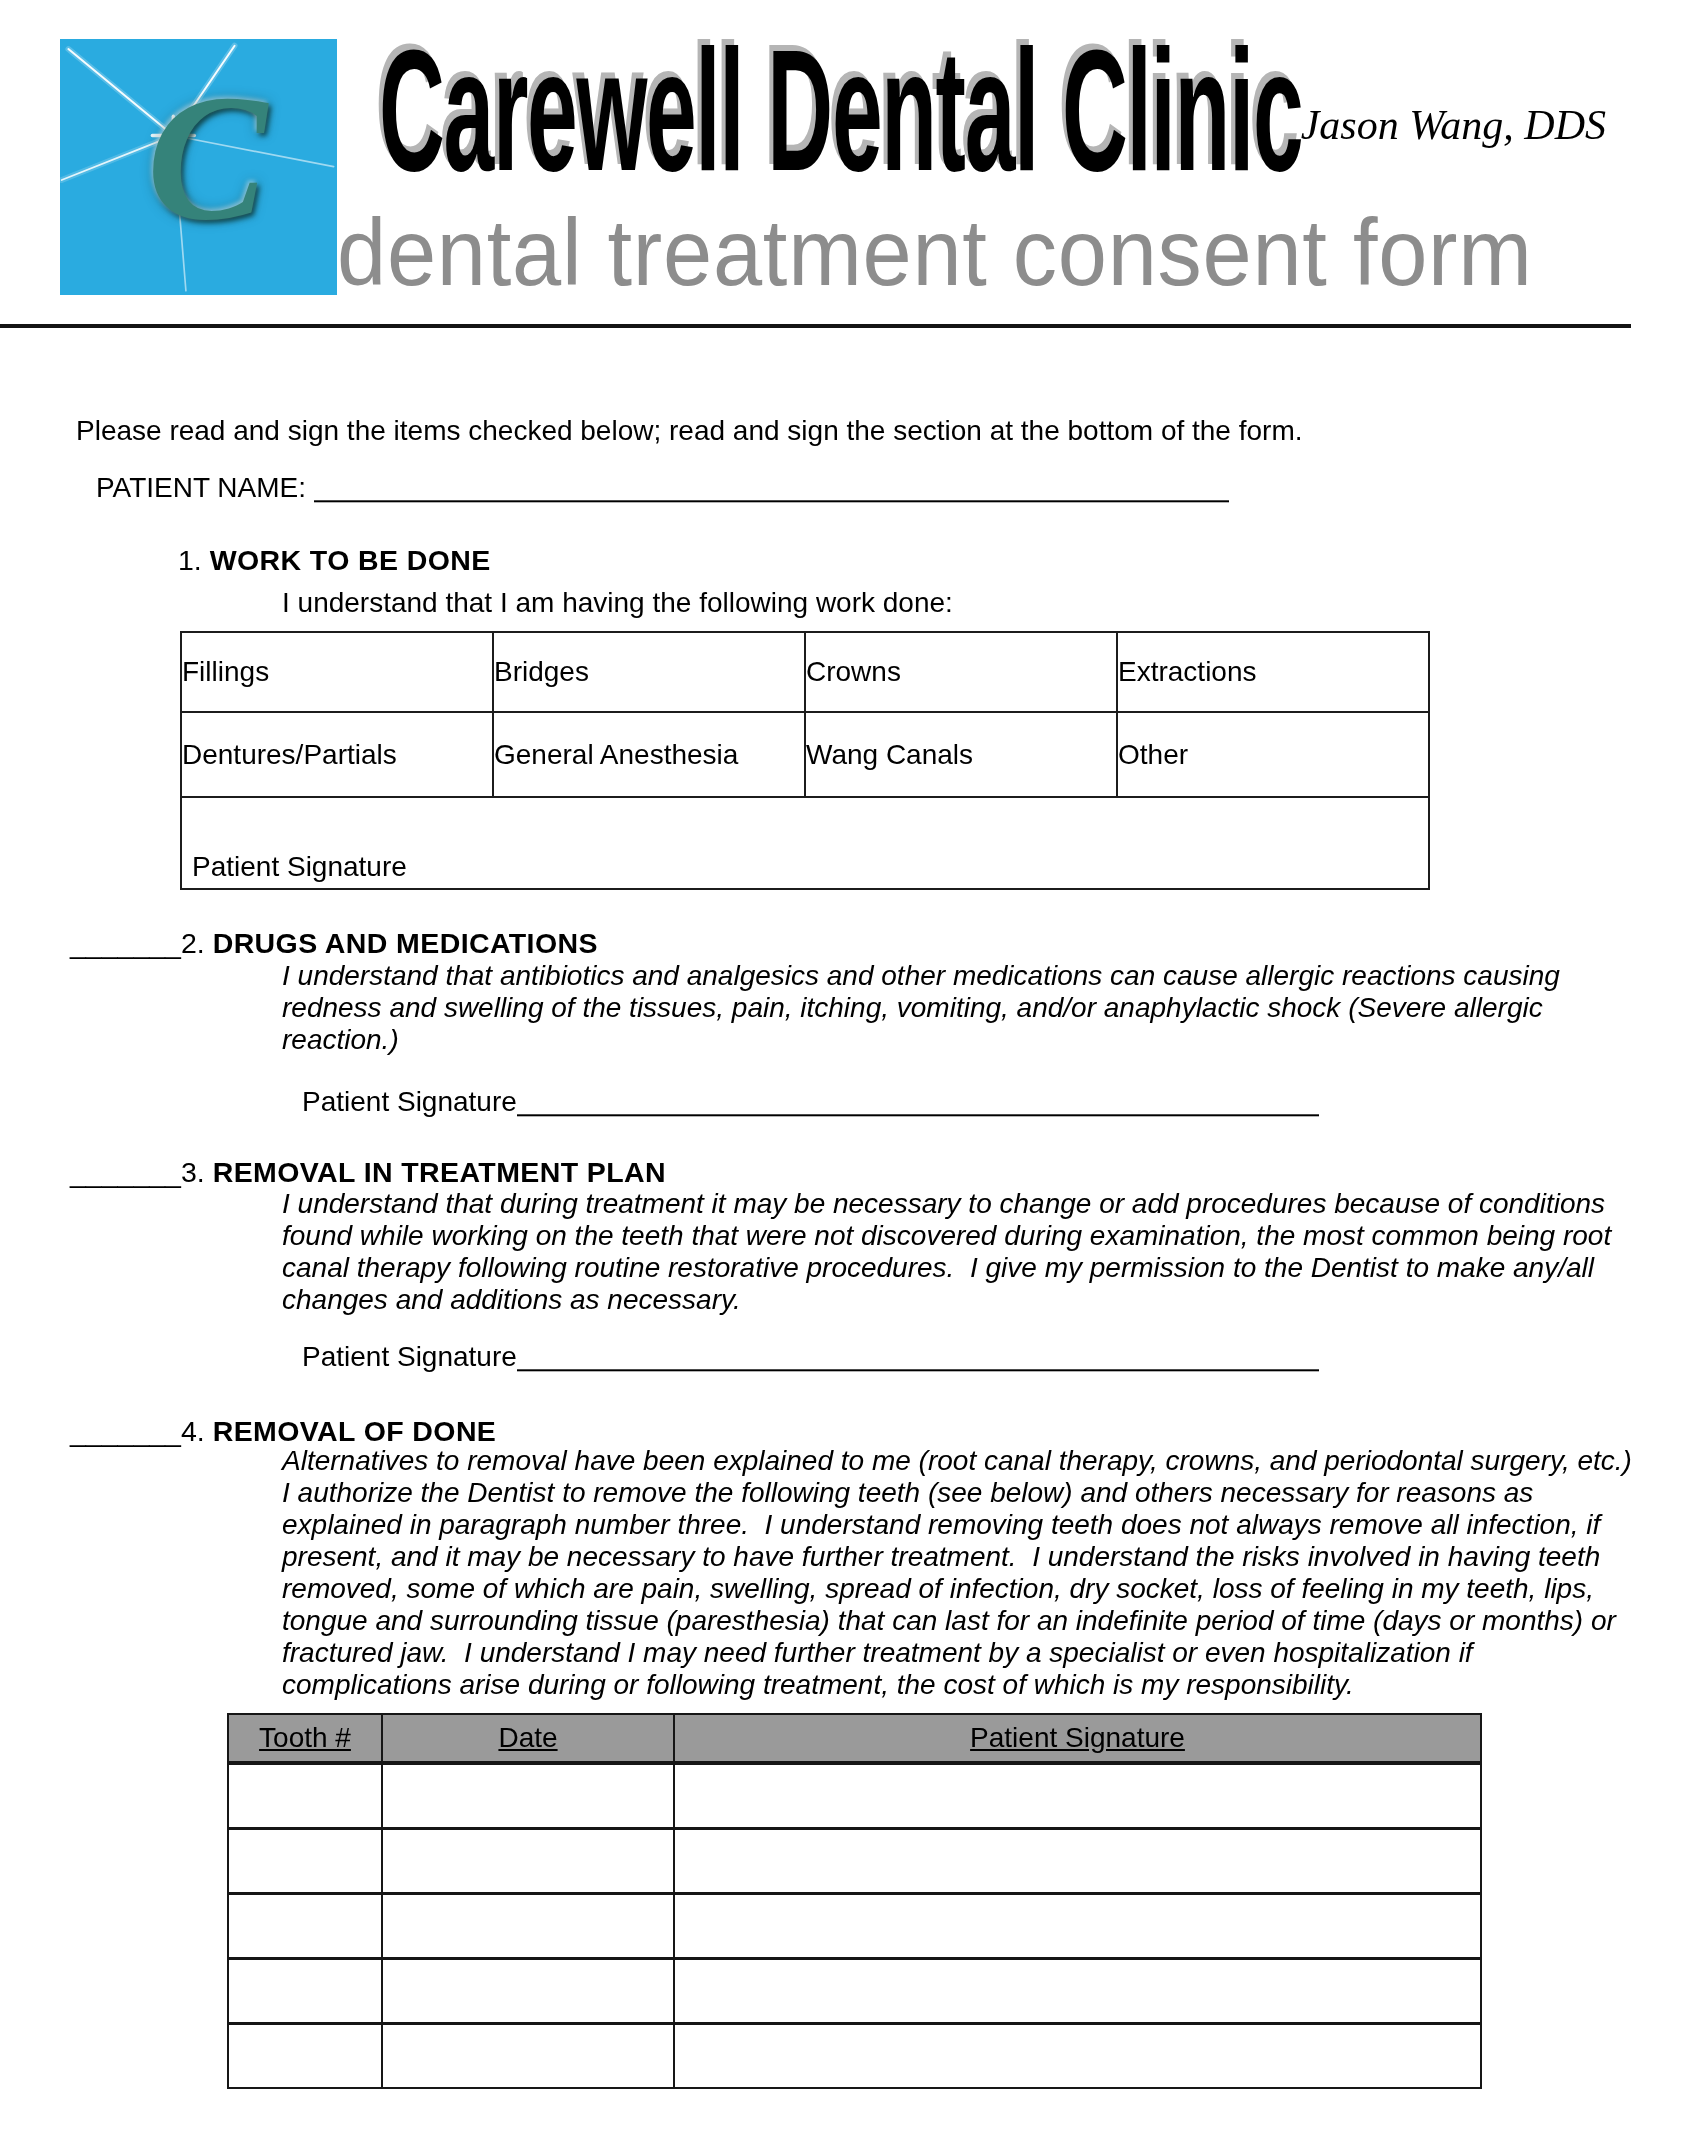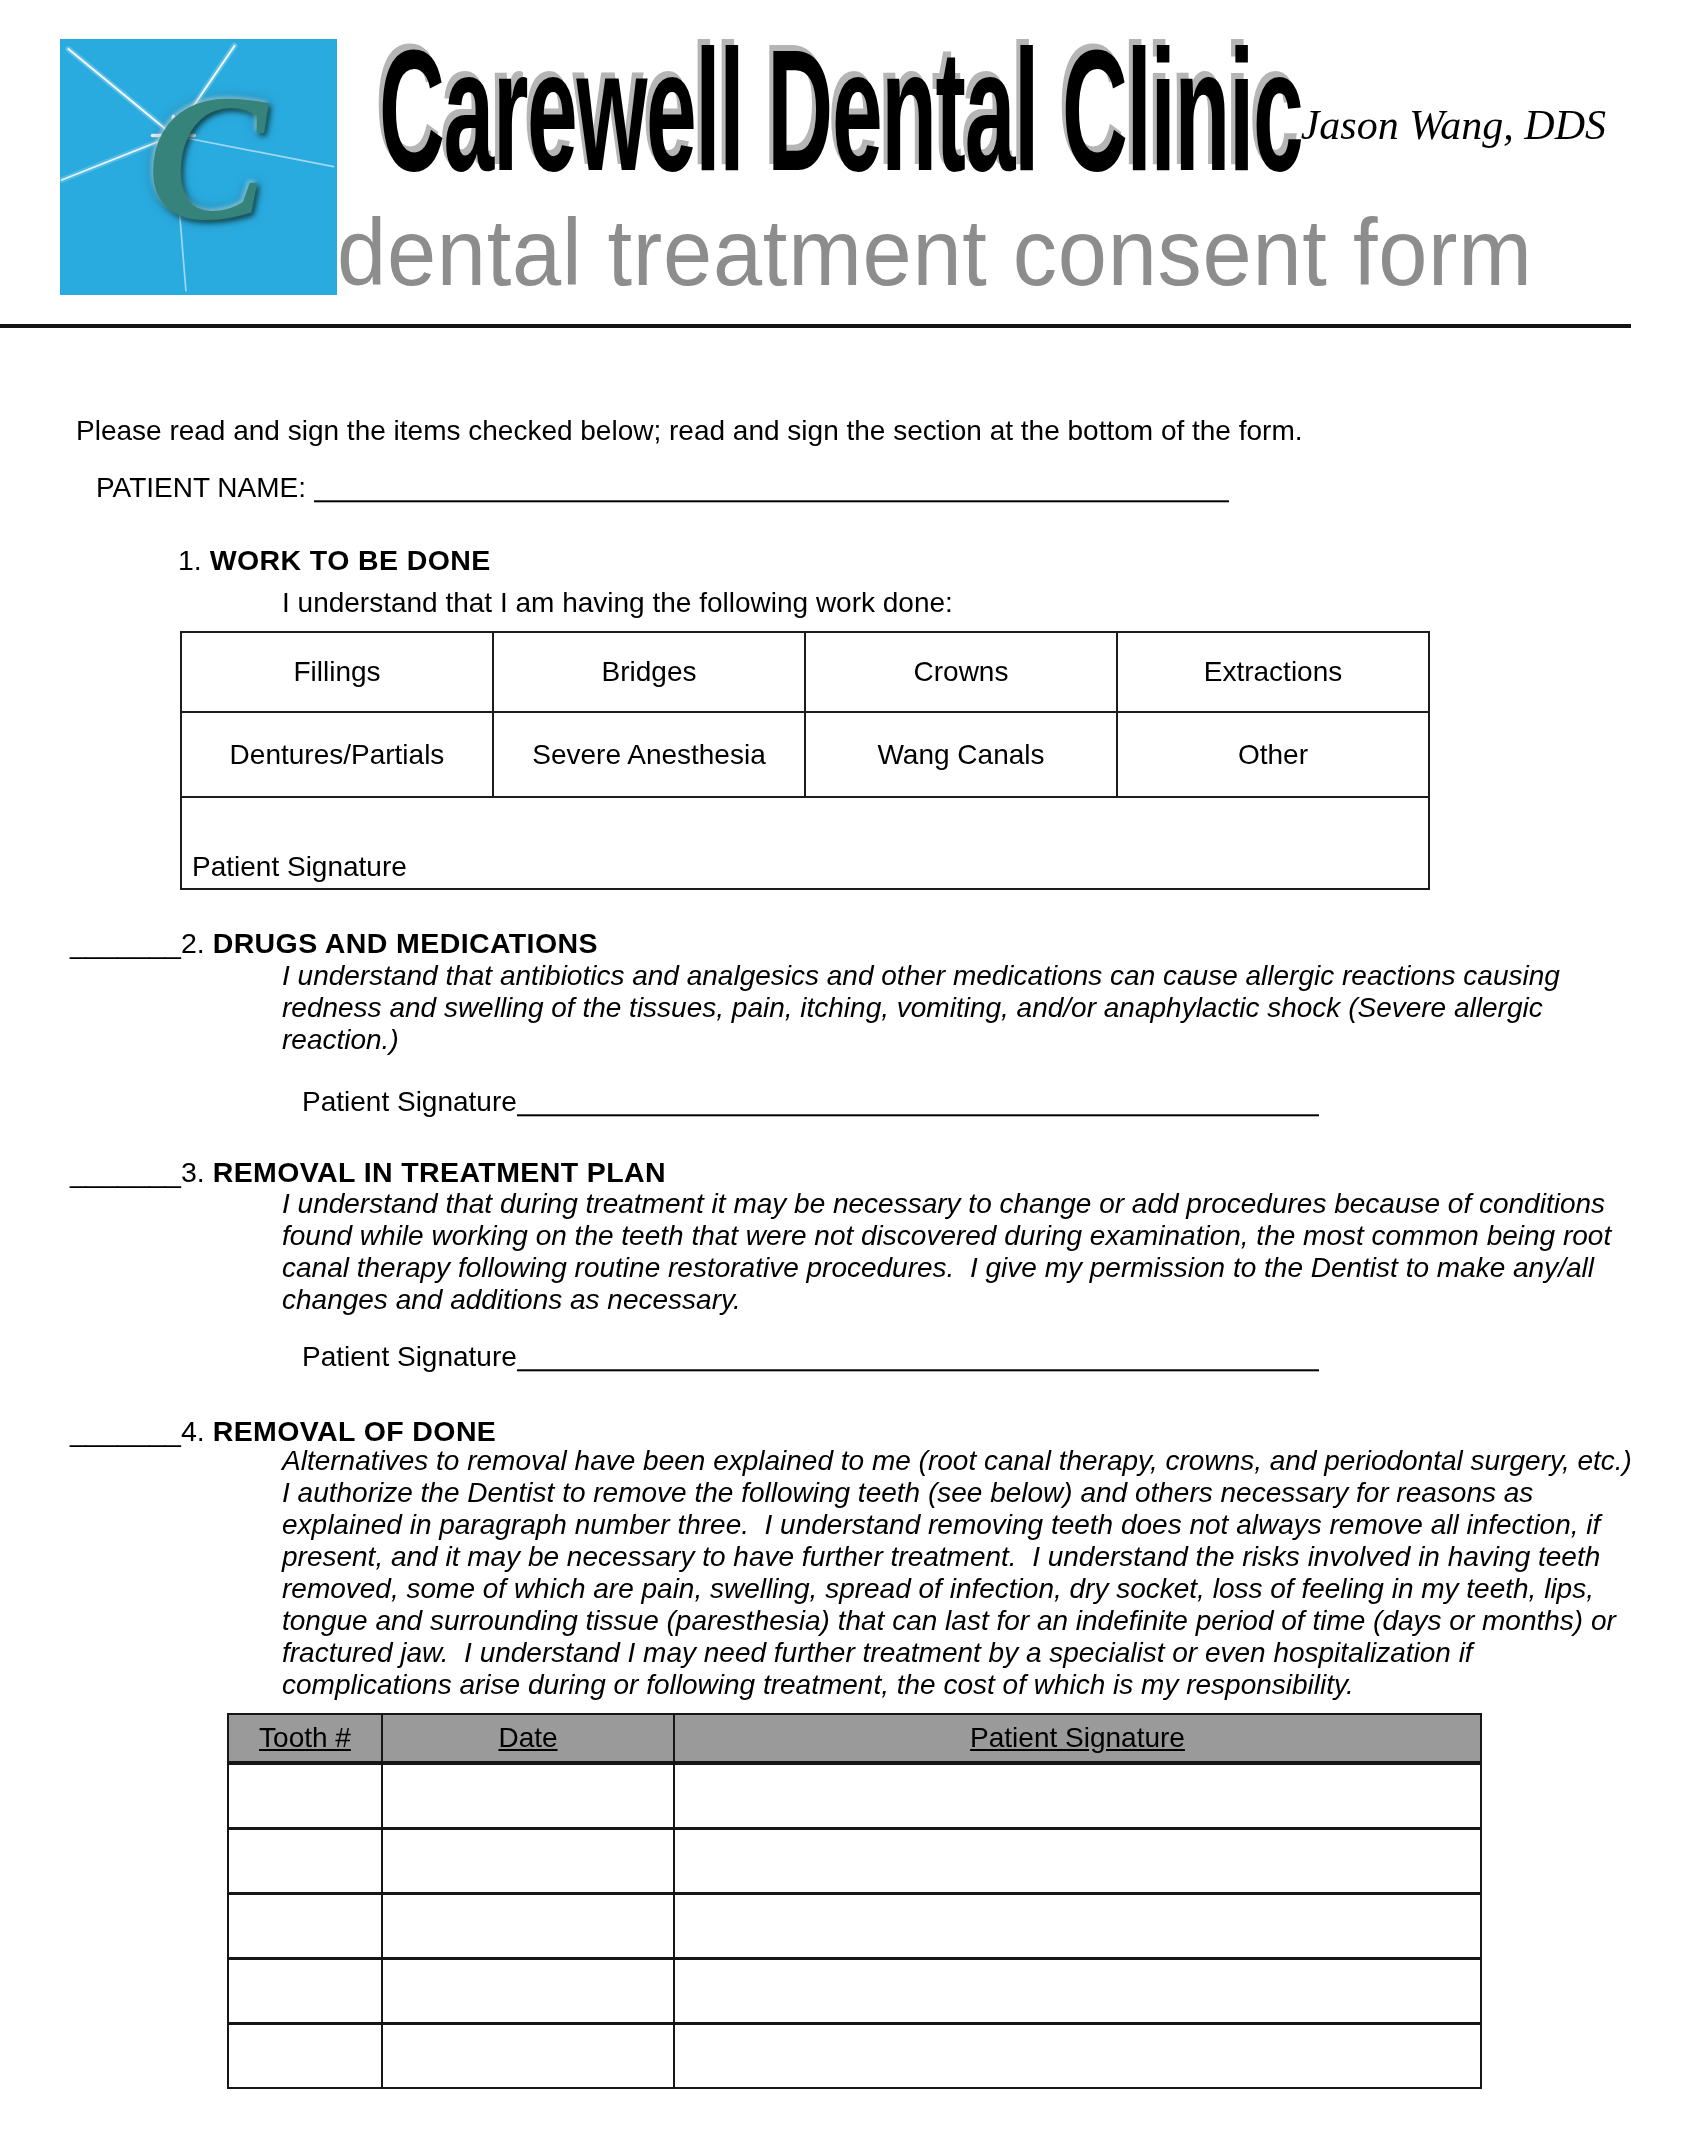--- a/index.html
+++ b/index.html
@@ -54,21 +54,21 @@
   .sigrow { position:absolute; display:flex; align-items:stretch; font-size:28px; line-height:32px;margin-left:20px; }
   .sigrow .lbl { white-space:nowrap; }
   .sigline { flex:1; border-bottom:2.5px solid #000; transform:translateY(-1.7px); }
 
   
   .worktable {
     position:absolute; left:180px; top:631px; width:1250px;
     border-collapse:collapse; table-layout:fixed;
   }
   .worktable td {
-    border:2.5px solid #1c1c1c; font-size:28px; text-align:center; padding:0;
+    border:2.5px solid #1c1c1c; font-size:28px; padding:0;
   }
   .worktable tr.r1 td { height:80px; }
   .worktable tr.r2 td { height:85px; }
   .worktable td.sigcell {
     height:92px; text-align:left; vertical-align:bottom; padding:3.4px 10px 5px 10px;
   }
 
   
   .teethtable {
     position:absolute; left:227px; top:1713px; width:1254px;
@@ -126,21 +126,21 @@
   <table class="worktable">
     <tbody>
         <tr class="r1">
       <td>Fillings</td>
       <td>Bridges</td>
       <td>Crowns</td>
       <td>Extractions</td>
     </tr>
     <tr class="r2">
       <td>Dentures/Partials</td>
-      <td>Severe Anesthesia</td>
+      <td>General Anesthesia</td>
       <td>Wang Canals</td>
       <td>Other</td>
     </tr>
     <tr>
       <td class="sigcell" colspan="4">Patient Signature</td>
     </tr>
   </tbody>
     </table>
 
   <div class="t headline" style="left:70px; top:927px;"><span>_______</span><span>2.</span>&nbsp;<b>DRUGS AND MEDICATIONS</b></div>

